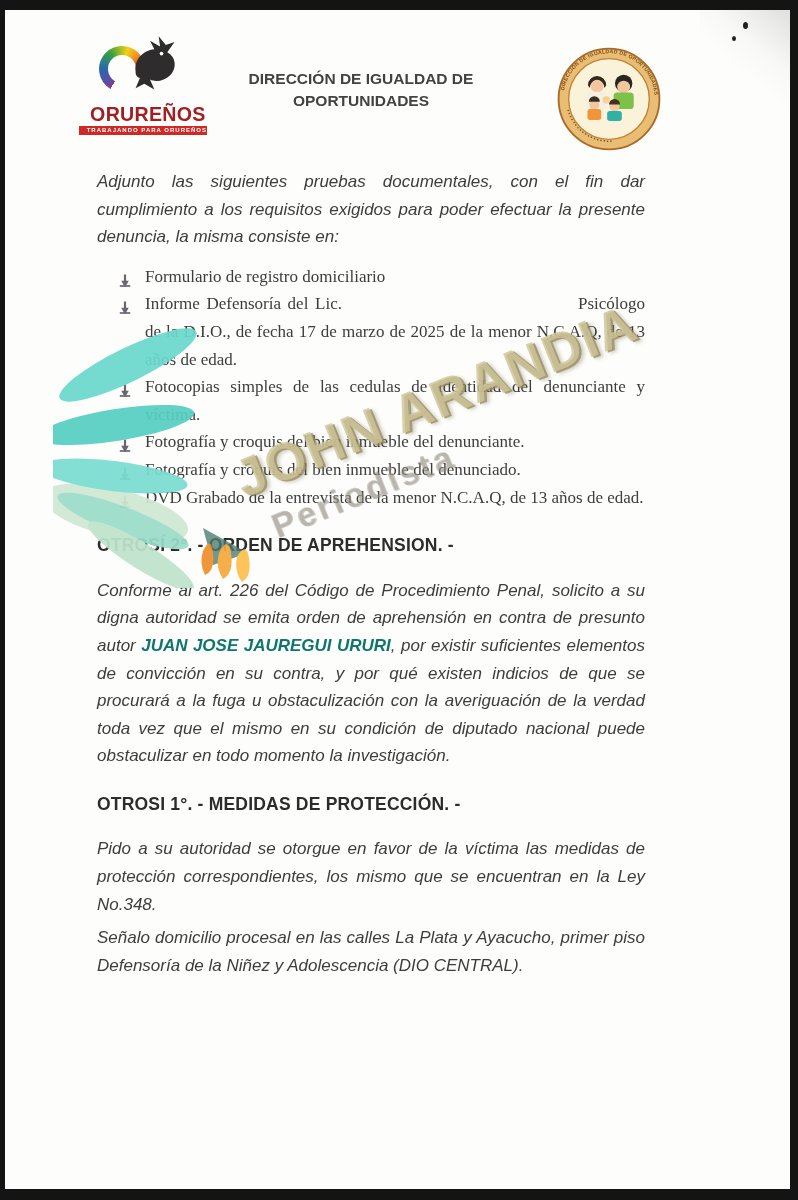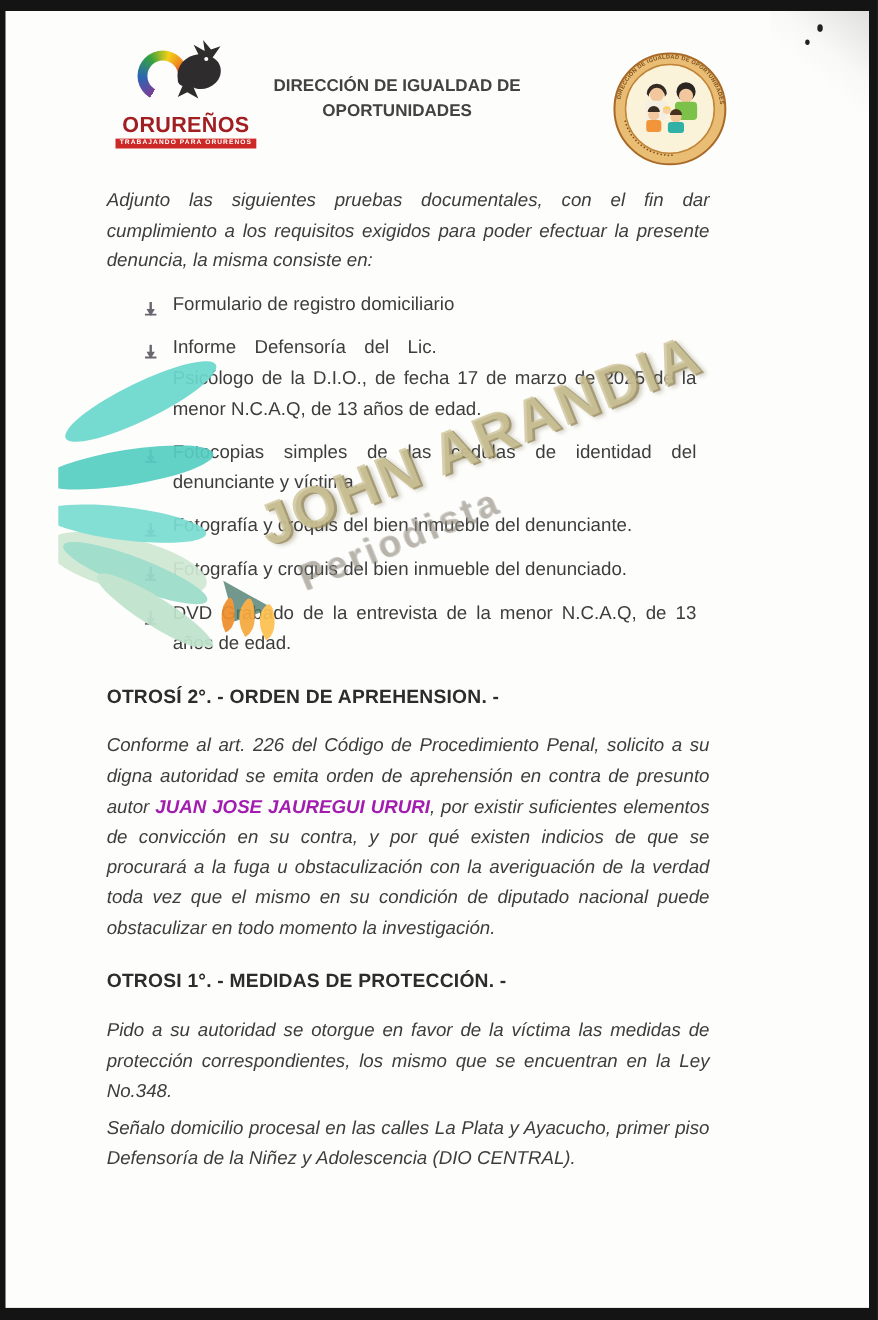--- a/index.html
+++ b/index.html
@@ -8,45 +8,45 @@
   .page{position:absolute;left:5px;top:10px;width:785px;height:1179px;background:#fdfdfb;overflow:hidden;}
 
   
   .smudge-tr{position:absolute;right:0;top:0;width:90px;height:110px;
     background:linear-gradient(220deg,rgba(175,175,175,.38),rgba(220,220,220,.15) 35%,transparent 55%);}
   .speck{position:absolute;background:#222;border-radius:50%;}
   .speck.s1{left:738px;top:12px;width:5px;height:7px;}
   .speck.s2{left:727px;top:26px;width:4px;height:5px;}
 
   
-  .logo{position:absolute;left:100px;top:24px;width:128px;text-align:center;}
+  .logo{position:absolute;left:74px;top:24px;width:128px;text-align:right;}
   .logo-art{position:relative;width:104px;height:70px;margin:0 auto;}
   .rainbow{position:absolute;left:8px;top:12px;width:46px;height:46px;border-radius:50%;
     background:conic-gradient(from 210deg,#7b3f97,#2a66b2 16%,#36a23f 32%,#f3cf17 46%,#ef8b1f 56%,#d92b27 66%,rgba(255,255,255,0) 67%);}
   .rainbow::after{content:"";position:absolute;inset:9px;border-radius:50%;background:#fdfdfb;}
   .bird{position:absolute;left:16px;top:-2px;width:86px;height:72px;}
   .logo-name{font-size:20px;font-weight:800;color:#a11e22;letter-spacing:.3px;line-height:20px;
     transform:scaleX(.98);}
   .logo-band{margin-top:2px;height:9px;background:#cd2a27;color:#fff;font-size:6px;line-height:9px;
     font-weight:700;letter-spacing:1px;overflow:hidden;}
   .title{position:absolute;left:186px;top:58px;width:340px;text-align:center;
     font-weight:700;color:#424242;font-size:15.5px;line-height:21.5px;}
   .seal{position:absolute;left:549px;top:34px;width:110px;height:110px;}
 
   
   .content{position:absolute;left:92px;top:158px;width:548px;z-index:2;
     color:#3d3d3d;font-size:17px;line-height:27.6px;text-align:justify;}
   .content p{margin:0 0 6px;font-style:italic;}
   p.intro{margin-bottom:8px;}
   ul.evidence{list-style:none;margin:12px 0 0;padding:0;}
-  ul.evidence li{position:relative;padding-left:48px;margin:12px;}
+  ul.evidence li{position:relative;padding-left:48px;margin:0;font-family:Liberation Serif, serif;}
   .bullet-icon{position:absolute;left:22px;top:7px;width:12px;height:15px;}
   .gap{display:inline-block;width:236px;}
   .section h3{font-size:17.5px;font-weight:700;color:#2c2c2c;margin:21px 0 17px;text-align:left;letter-spacing:.2px;}
-  .b{font-weight:700;color:#a21caf;}
+  .b{font-weight:700;color:#0f766e;}
 
   
   .wm{position:absolute;z-index:6;pointer-events:none;}
   .wing{left:48px;top:303px;width:205px;height:275px;opacity:.93;}
   .wm-name{left:232px;top:440px;white-space:nowrap;transform:rotate(-22deg);transform-origin:0 50%;
     font-size:53px;font-weight:800;letter-spacing:2px;
     color:rgba(206,196,154,.82);
     text-shadow:2px 2px 0 rgba(150,136,90,.75),4px 4px 4px rgba(95,85,52,.28);}
   .wm-sub{left:268px;top:498px;white-space:nowrap;transform:rotate(-22deg);transform-origin:0 50%;
     font-size:34px;font-weight:700;letter-spacing:3px;

